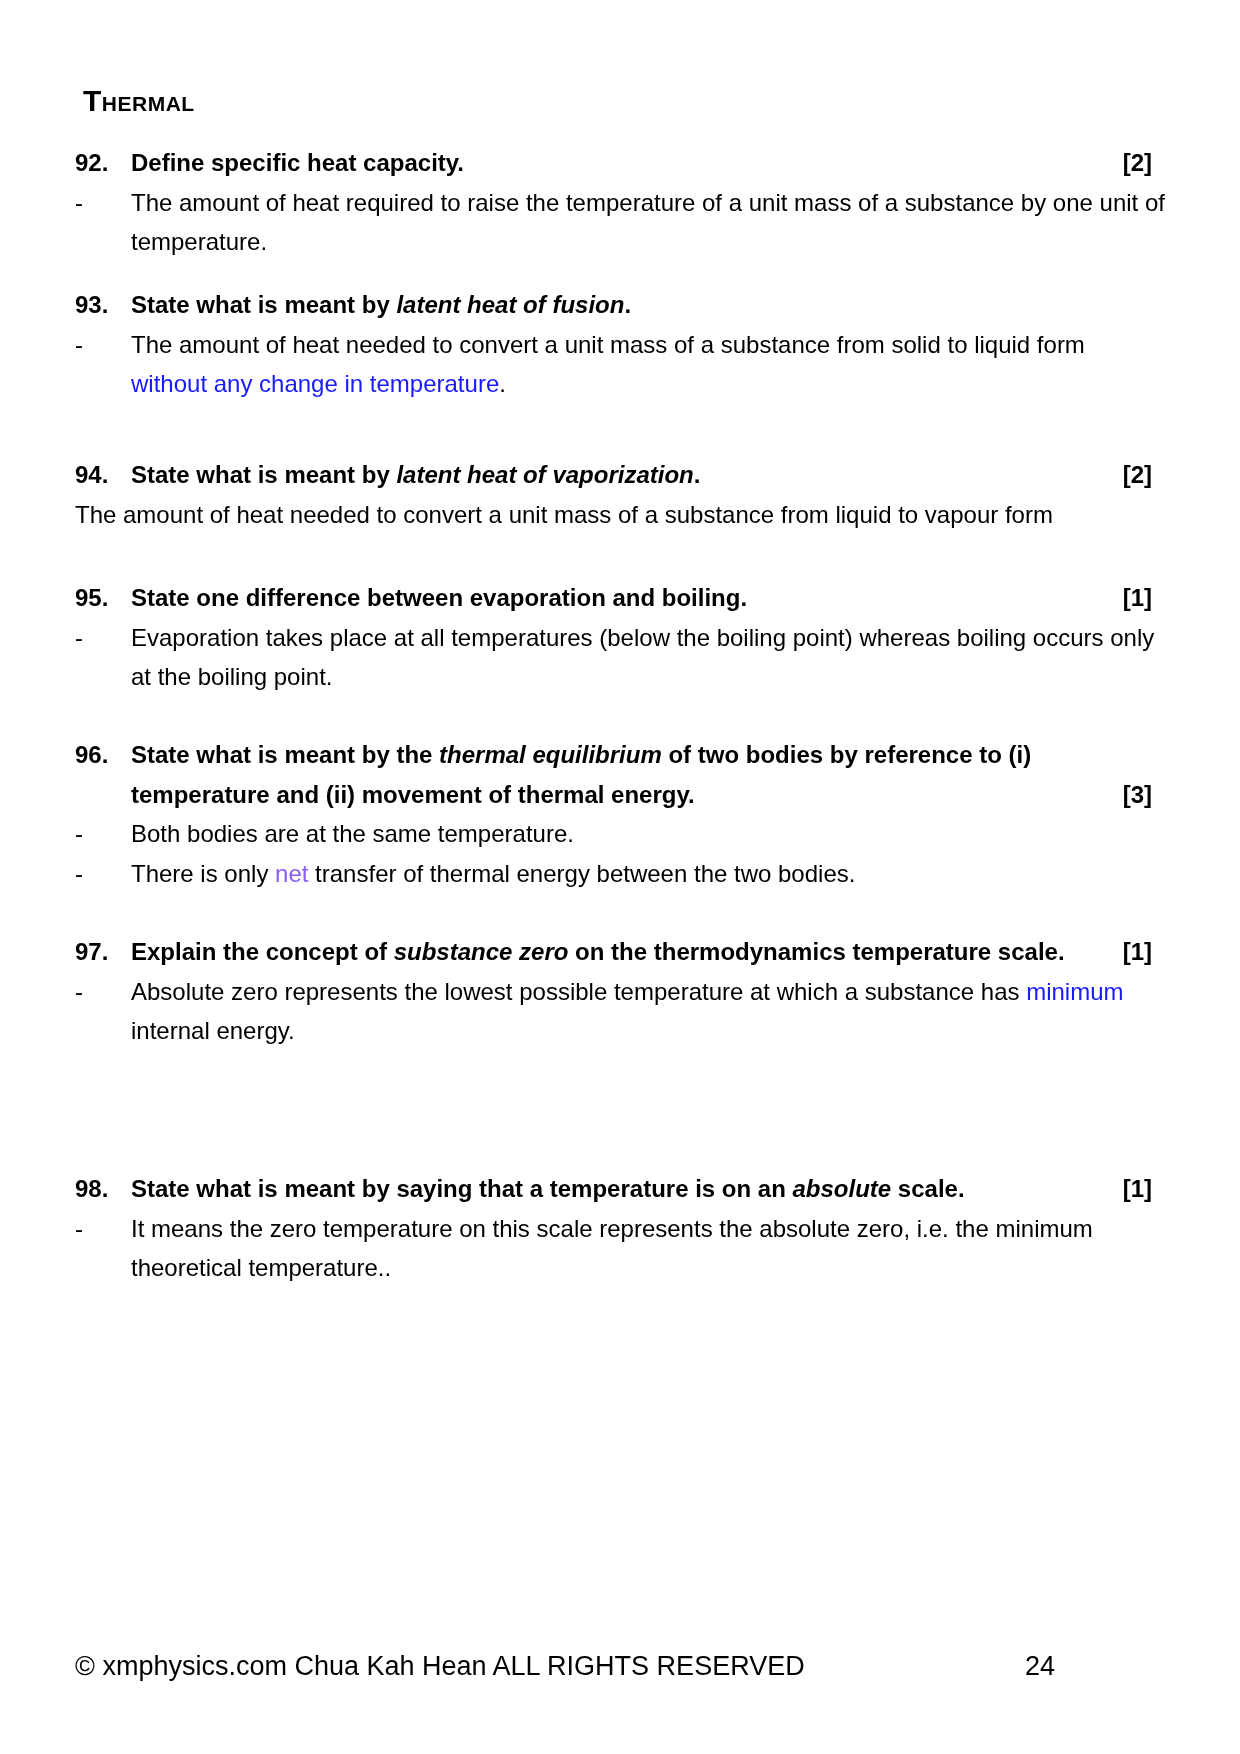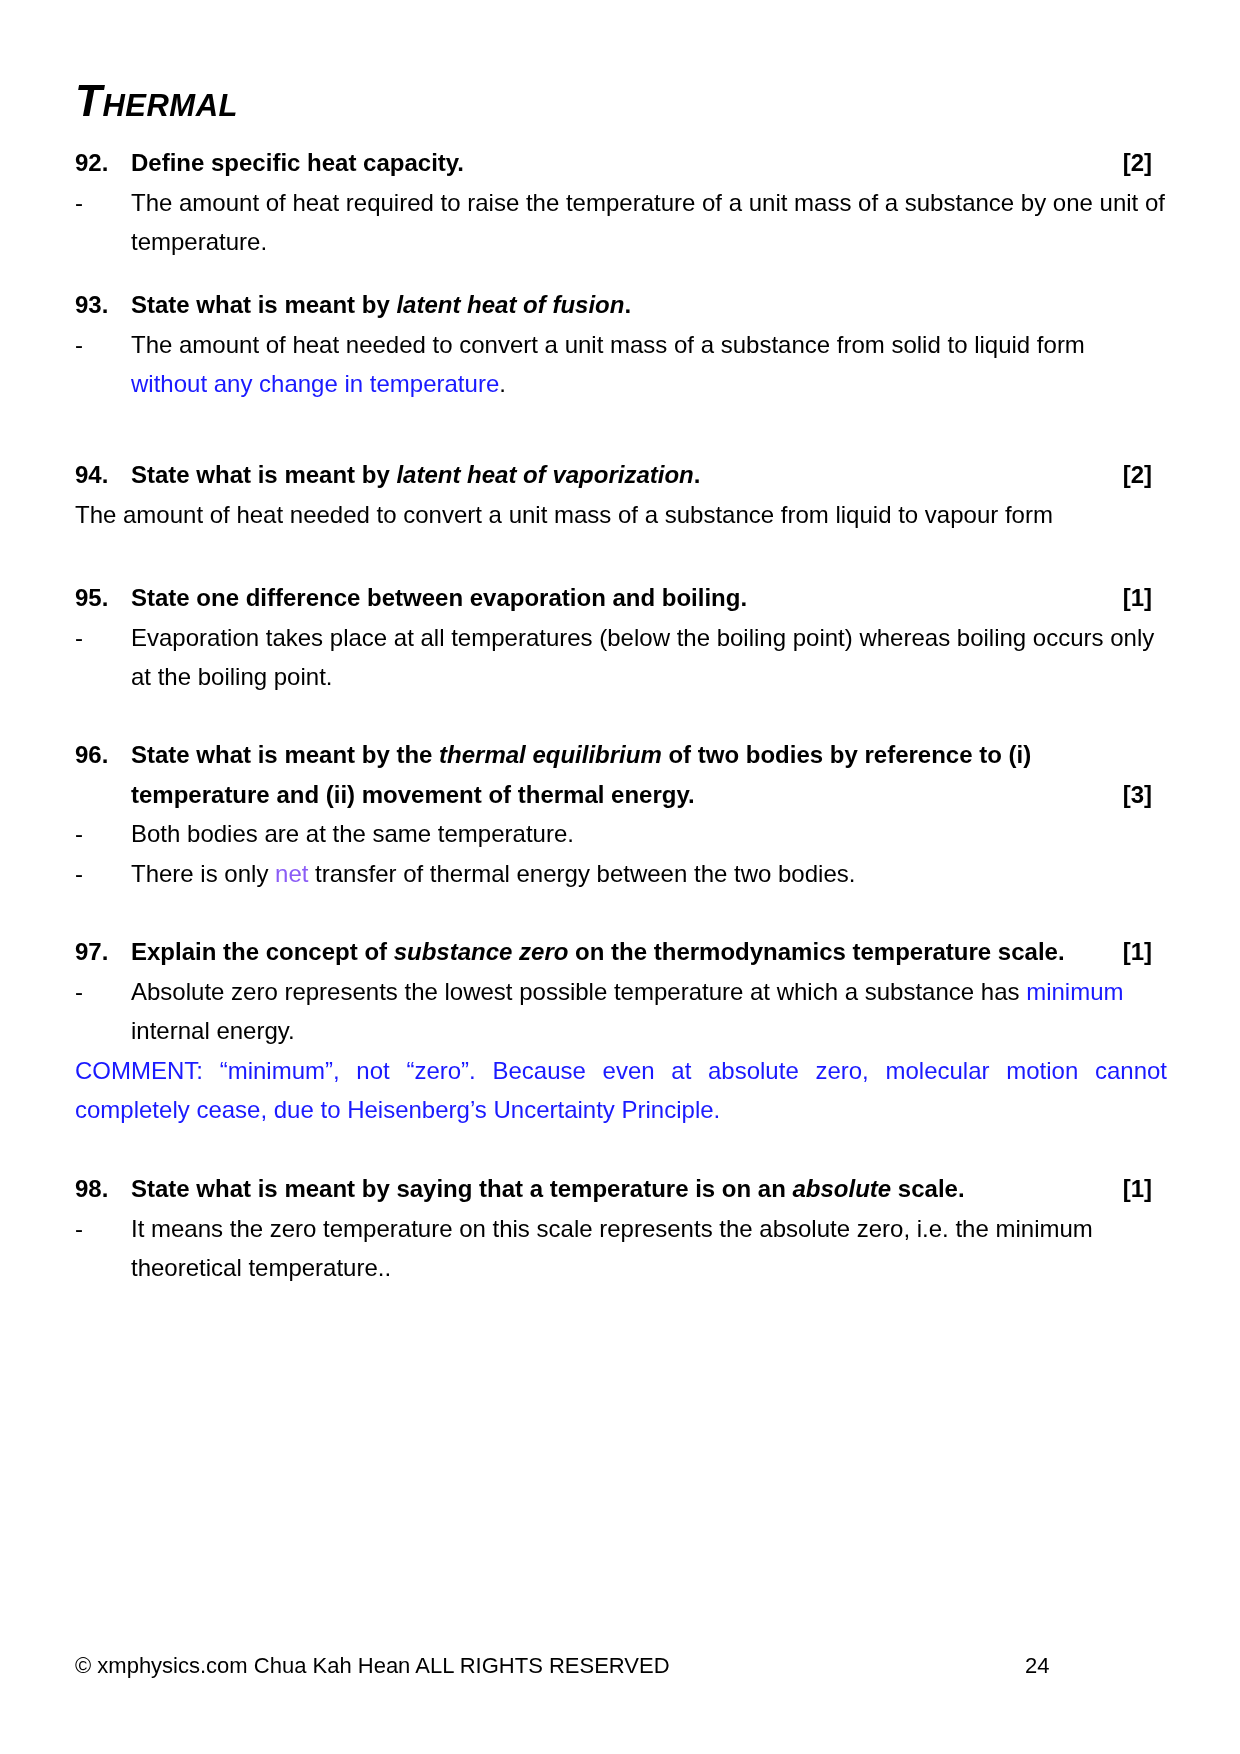--- a/index.html
+++ b/index.html
@@ -1,32 +1,32 @@
 <!DOCTYPE html>
 <html><head>
   <meta charset="utf-8">
   <style>
     html, body { margin: 0; padding: 0; background: #ffffff; }
     body { width: 1240px; height: 1754px; position: relative; overflow: hidden;
       font-family: "Liberation Sans", sans-serif; color: #000; }
-    .title { position: absolute; left: 75px; top: 76px; font-size: 44px; font-weight: bold;
-      font-variant: small-caps; letter-spacing: 0.5px; margin: 0; font-style: italic; }
+    .title { position: absolute; left: 75px; top: 76px; font-size: 30px; font-weight: bold;
+      font-variant: small-caps; letter-spacing: 0.5px; margin: 8px; }
     .q { position: absolute; left: 75px; width: 1092px; font-size: 24px; line-height: 39.5px; }
     .q-head { position: relative; font-weight: bold; padding-left: 56px; padding-right: 0; }
     .q-num { position: absolute; left: 0; top: 0; }
     .q-marks { position: absolute; right: 15px; top: 0; font-weight: bold; }
     .q-marks.wrap { top: 39.5px; }
     .ans { position: relative; padding-left: 56px; }
     .ans .dash { position: absolute; left: 0; top: 0; }
     .plain { padding-left: 0; }
     .blue { color: #1a1aff; }
     .red { color: #8b5cf6; }
     .comment { color: #1a1aff; text-align: justify; text-align-last: left; }
     em { font-style: italic; }
-    .footer { position: absolute; left: 75px; top: 1651px; width: 1000px; font-size: 22px; line-height: 30px; }
+    .footer { position: absolute; left: 75px; top: 1651px; width: 1000px; font-size: 27px; line-height: 30px; }
     .footer .page-num { position: absolute; left: 950px; top: 0; }
   </style>
 </head>
 <body>
 
 <h1 class="title">Thermal</h1>
 
 <div class="q" style="top:143px;">
   <div class="q-head">
     <span class="q-num">92.</span>
@@ -90,21 +90,20 @@
 <div class="q" style="top:932px;">
   <div class="q-head">
     <span class="q-num">97.</span>
     <span>Explain the concept of </span><em>substance zero</em><span> on the thermodynamics temperature scale.</span>
     <span class="q-marks">[1]</span>
   </div>
   <div class="ans">
     <span class="dash">-</span>
     <span>Absolute zero represents the lowest possible temperature at which a substance has </span><span class="blue">minimum</span><span> internal energy.</span>
   </div>
-  <div class="comment">COMMENT: “minimum”, not “zero”. Because even at absolute zero, molecular motion cannot completely cease, due to Heisenberg’s Uncertainty Principle.</div>
 </div>
 
 <div class="q" style="top:1169px;">
   <div class="q-head">
     <span class="q-num">98.</span>
     <span>State what is meant by saying that a temperature is on an </span><em>absolute</em><span> scale.</span>
     <span class="q-marks">[1]</span>
   </div>
   <div class="ans">
     <span class="dash">-</span>

